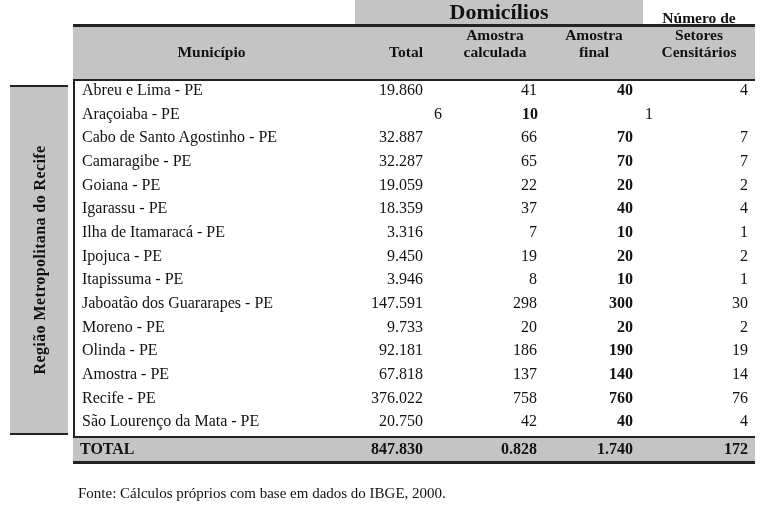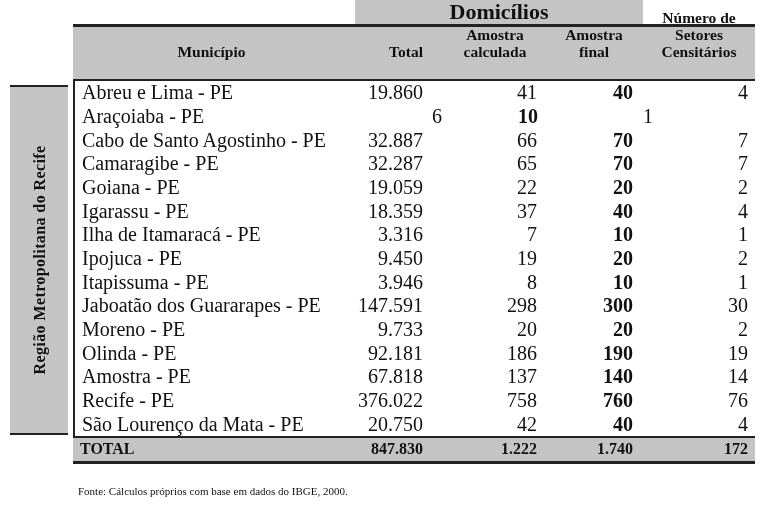--- a/index.html
+++ b/index.html
@@ -42,23 +42,22 @@
   .h-total     { width: 95px;  text-align: right; padding-right: 22px; }
   .h-calc      { width: 100px; text-align: center; }
   .h-final     { width: 98px;  text-align: center; }
   .h-setores   { width: 112px; text-align: center; }
   .tbody {
     border-left: 2px solid #222222;
     background: #ffffff;
   }
   .trow {
     display: flex;
-    align-items: center;
     height: 23.66px;
-    font-size: 20px;
+    font-size: 16px;
   }
   .cell-name    { width: 275px; padding-left: 7px; text-align: left; }
   .cell-total   { width: 95px;  text-align: right; padding-right: 22px; }
   .cell-calc    { width: 100px; text-align: right; padding-right: 8px; }
   .cell-final   { width: 98px;  text-align: right; padding-right: 10px; font-weight: bold; }
   .cell-setores { width: 112px; text-align: right; padding-right: 7px; }
   .total-row {
     display: flex;
     align-items: center;
     background: #c4c4c4;
@@ -83,21 +82,21 @@
     display: inline-block;
     transform: rotate(-90deg);
     white-space: nowrap;
     font-weight: bold;
     font-size: 16px;
     letter-spacing: 0.4px;
   }
   .source-note {
     position: absolute;
     left: 78px; top: 485px;
-    font-size: 11px;
+    font-size: 15px;
   }
 </style>
 </head>
 <body>
 
 <div class="page">
 
   <div class="domicilios-band">
     <span>Domicílios</span>
   </div>
@@ -236,21 +235,21 @@
     <div class="cell-total">20.750</div>
     <div class="cell-calc">42</div>
     <div class="cell-final">40</div>
     <div class="cell-setores">4</div>
   </div>
 </div>
 
     <div class="total-row">
       <div class="cell-name">TOTAL</div>
       <div class="cell-total">847.830</div>
-      <div class="cell-calc">1.222</div>
+      <div class="cell-calc">0.828</div>
       <div class="cell-final">1.740</div>
       <div class="cell-setores">172</div>
     </div>
   </div>
 
   <div class="source-note">Fonte: Cálculos próprios com base em dados do IBGE, 2000.</div>
 
 </div>
 
 </body></html>

